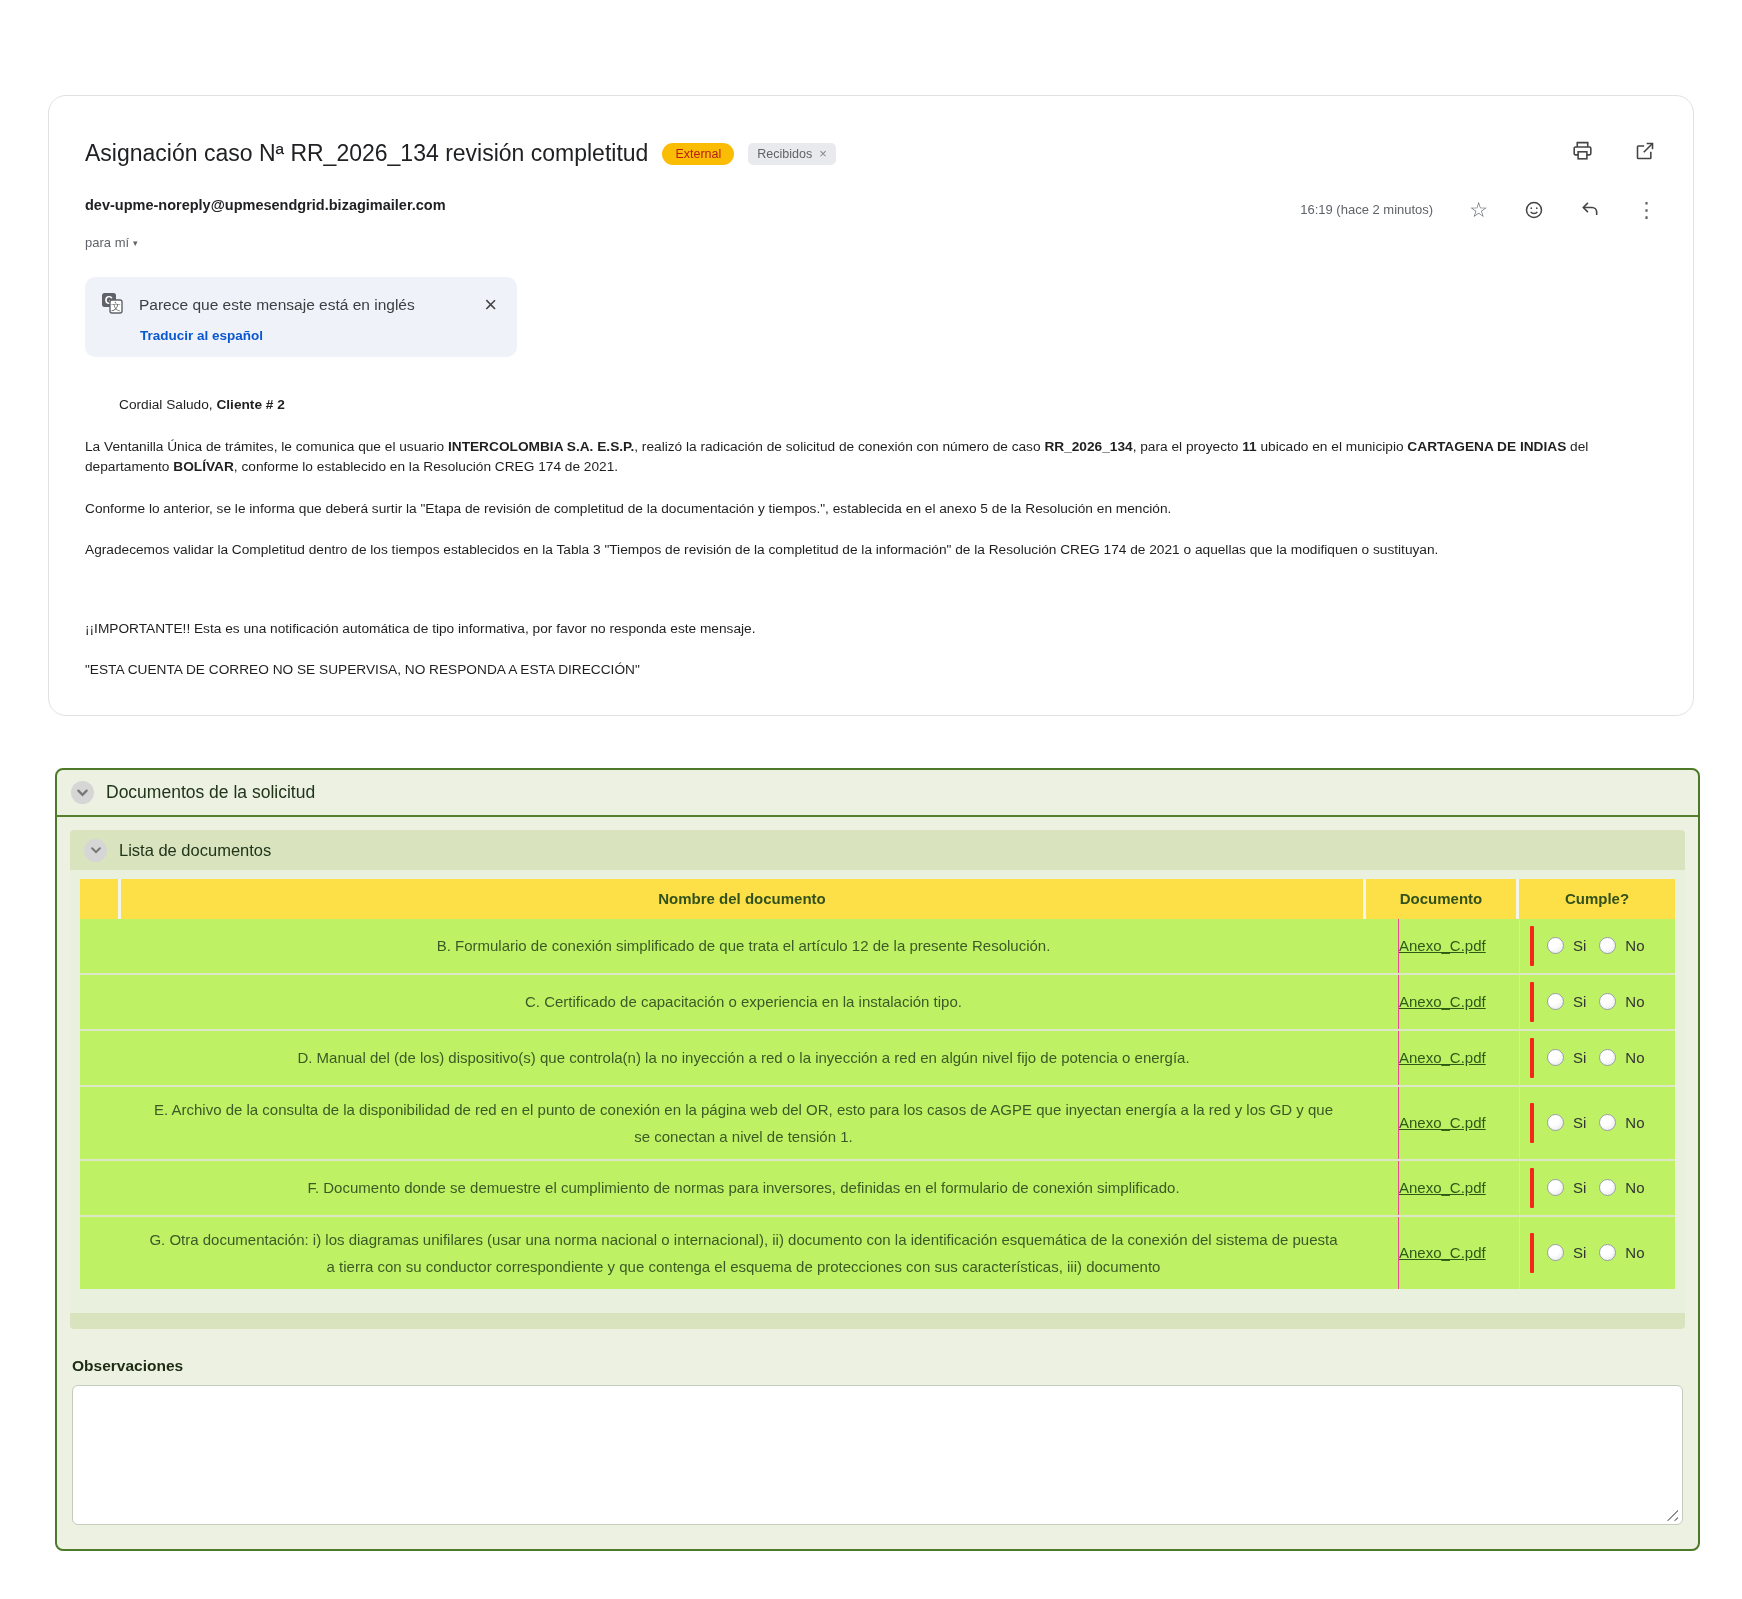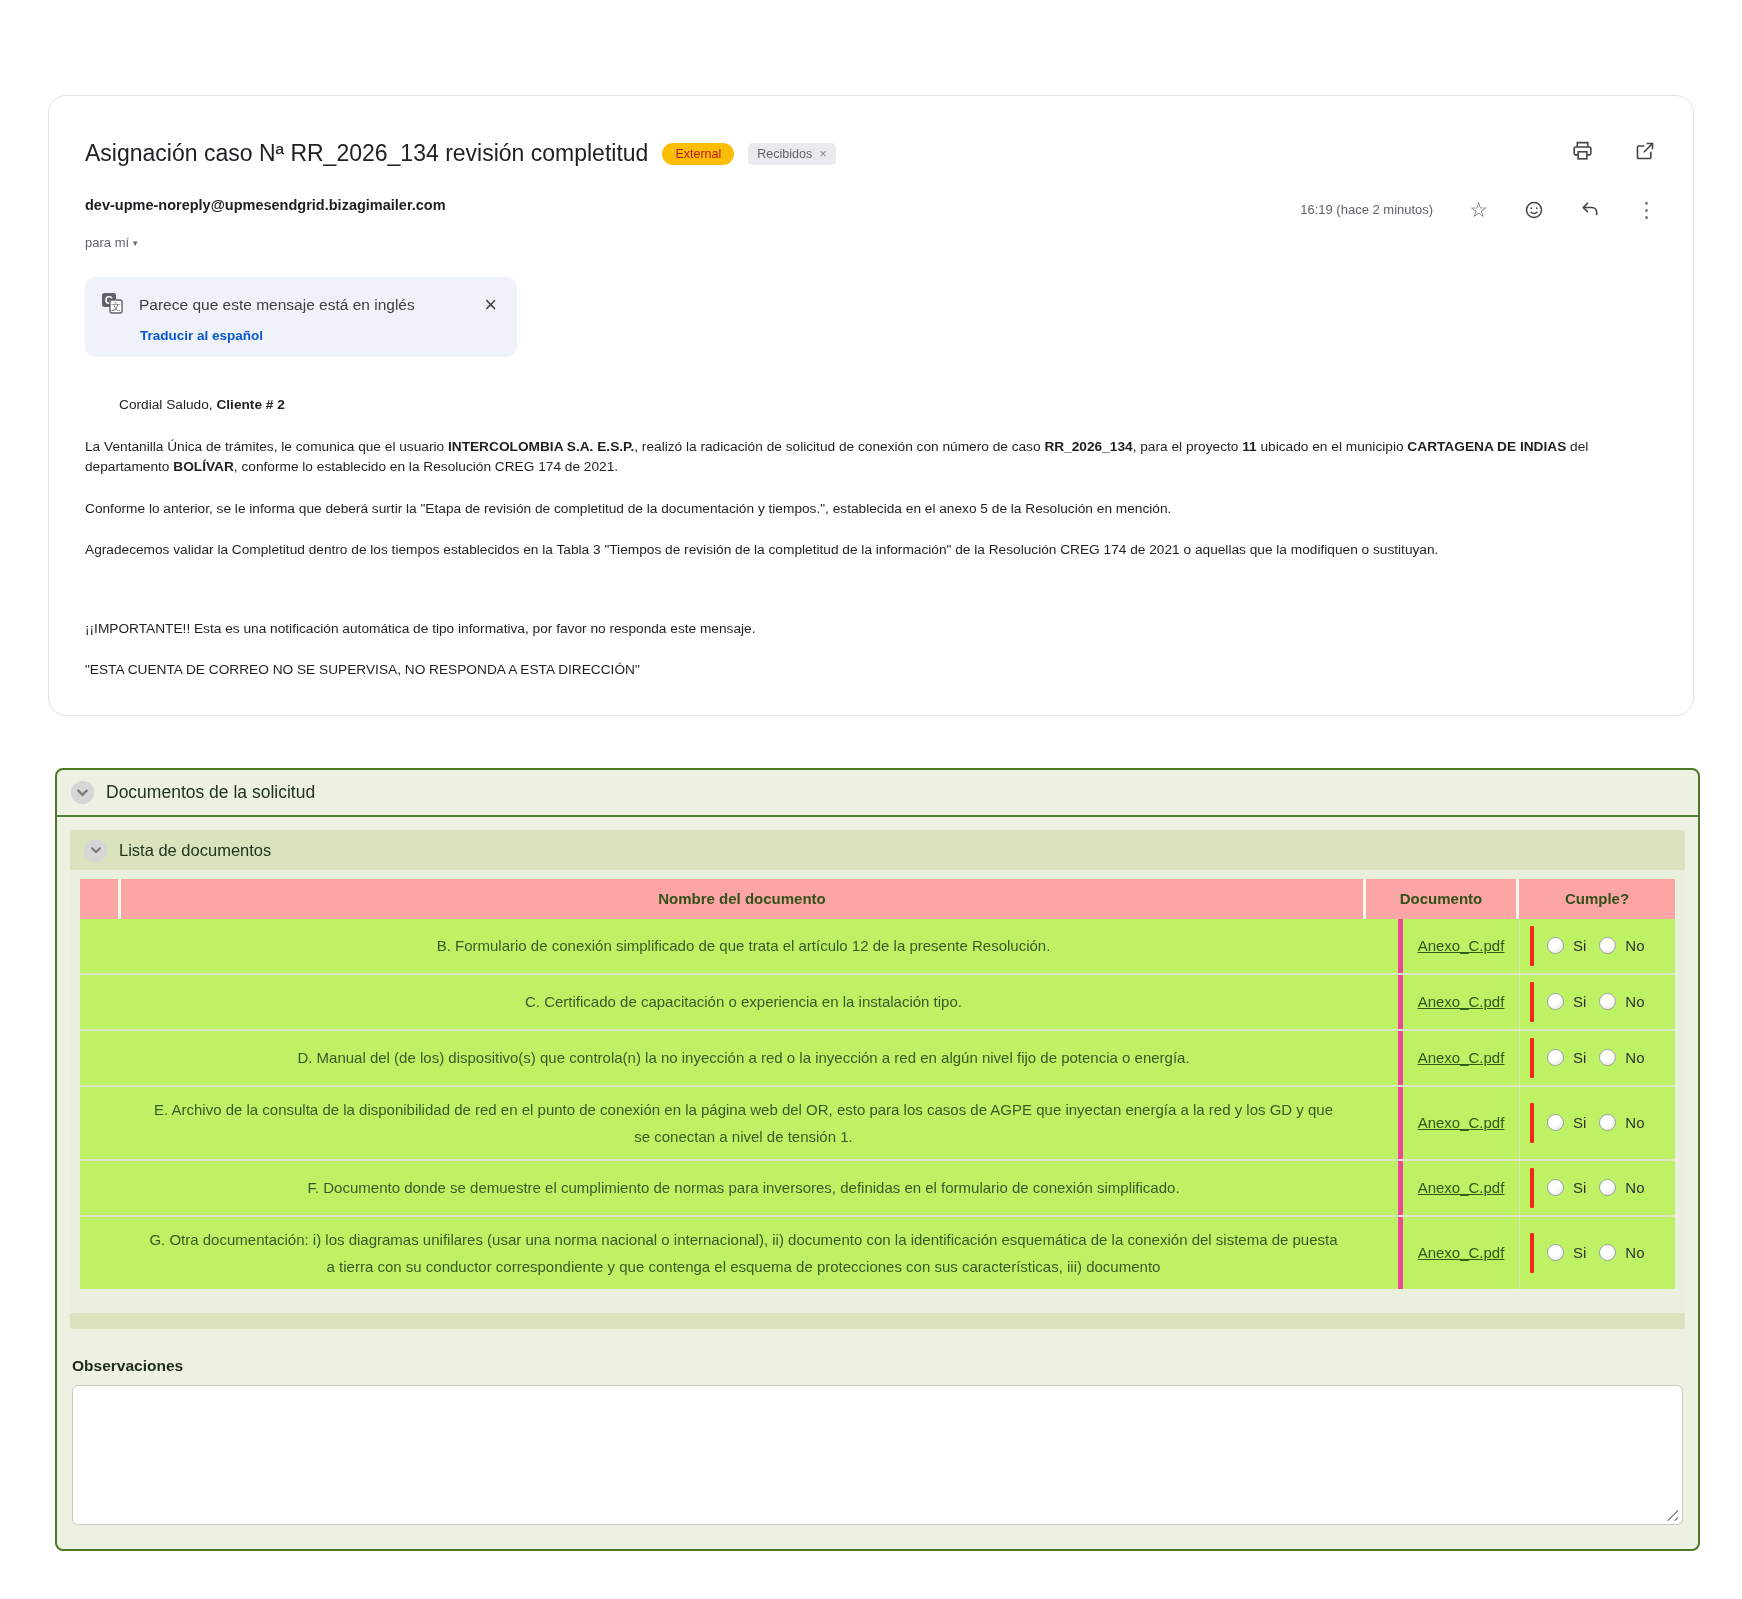--- a/index.html
+++ b/index.html
@@ -47,28 +47,28 @@
   .chev { width:23px; height:23px; border-radius:50%; background:#d6d6d6; display:inline-flex;
     align-items:center; justify-content:center; flex:0 0 auto; cursor:pointer; }
   .panel-body { padding:13px 13px 20px; }
 
   .subpanel { background:#d9e4bf; border-radius:4px; padding-bottom:16px; overflow:hidden; }
   .subpanel-header { display:flex; align-items:center; gap:12px; padding:9px 14px 8px; cursor:pointer; }
   .subpanel-title { font-size:16.5px; color:#21351a; }
 
   .table-wrap { background:#eaf0de; padding:9px 10px 24px; }
   .thead { display:grid; grid-template-columns:38px 1fr 150px 156px; column-gap:3px; background:#f2f6ea; }
-  .th { background:#fca5a5; height:40px; display:flex; align-items:center; justify-content:center;
+  .th { background:#fde047; height:40px; display:flex; align-items:center; justify-content:center;
     font-weight:bold; font-size:15px; color:#33511d; }
   .trow { display:grid; grid-template-columns:41px 1fr 153px 156px; background:#bef264; }
   .trow + .trow { border-top:2px solid #dce7c8; }
   .td { display:flex; align-items:center; }
   .td-name { justify-content:center; text-align:center; padding:9px 28px; min-height:54px;
     font-size:15px; color:#3b5a26; line-height:1.8; }
-  .td-doc { justify-content:center; border-left:5px solid #ec4899;margin-left:32px; }
+  .td-doc { justify-content:flex-start; border-left:1px solid #ec4899;margin-left:32px; }
   .doc-link { font-size:15px; color:#2d5a17; text-decoration:underline; cursor:pointer; }
   .td-cumple { border-left:1px solid #dae4c4; gap:13px; padding:0 10px; }
   .req-bar { width:4px; height:40px; background:#f6261a; border-radius:1px; flex:0 0 auto; }
   .opt { display:inline-flex; align-items:center; gap:9px; }
   .radio { width:17px; height:17px; border-radius:50%; border:1px solid #9aa0a6; flex:0 0 auto;
     background:radial-gradient(circle at 35% 30%, #ffffff 0 40%, #e3e3e3); cursor:pointer; }
   .opt-label { font-size:15px; color:#333; }
 
   .obs-label { margin:28px 2px 10px; font-size:15.5px; font-weight:bold; color:#1d2b12; }
   .obs-wrap { position:relative; margin:0 2px; }

